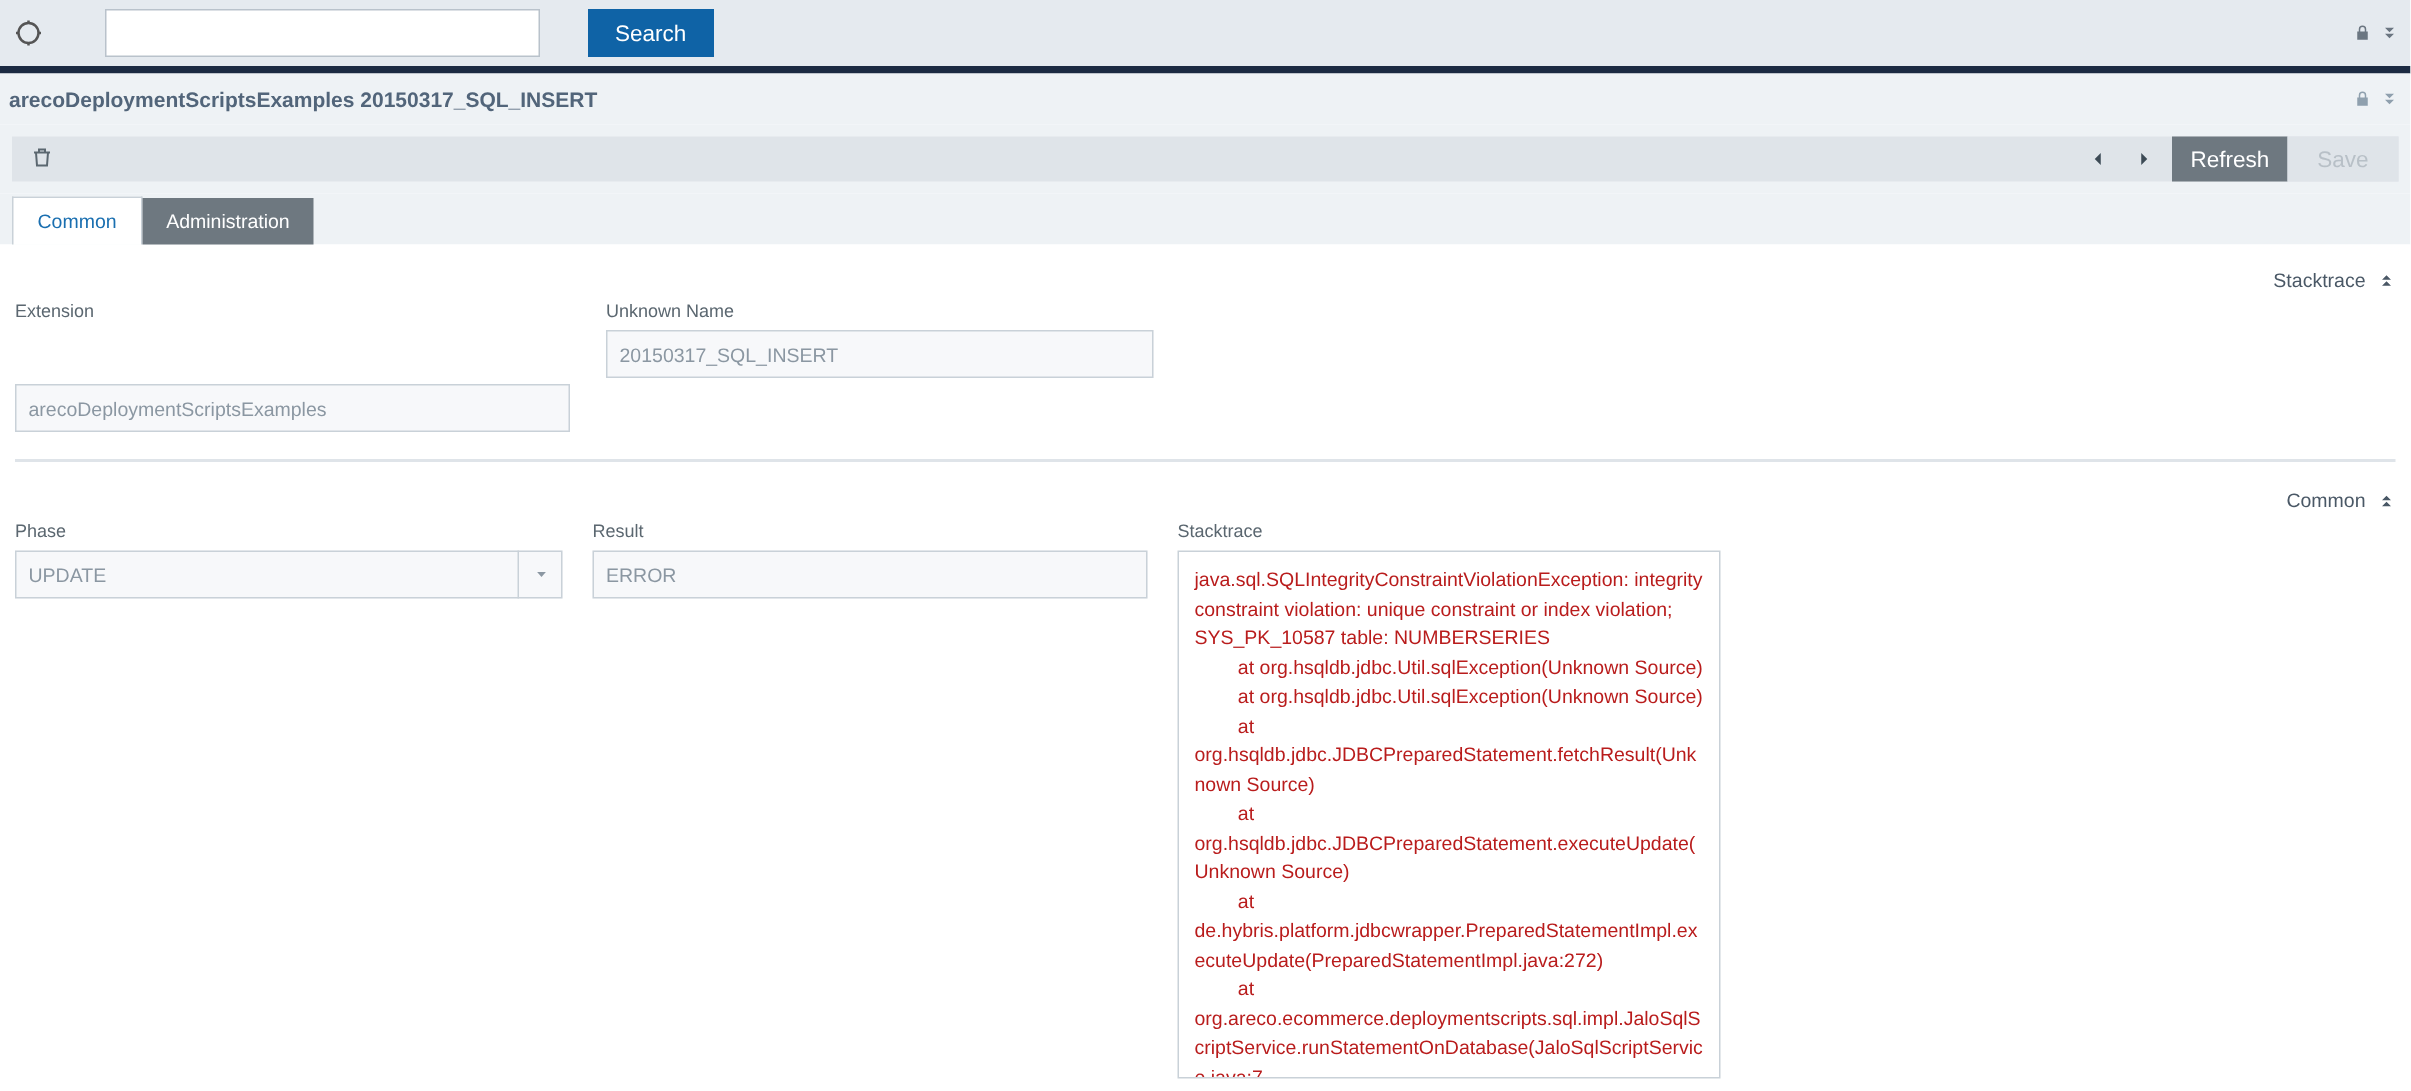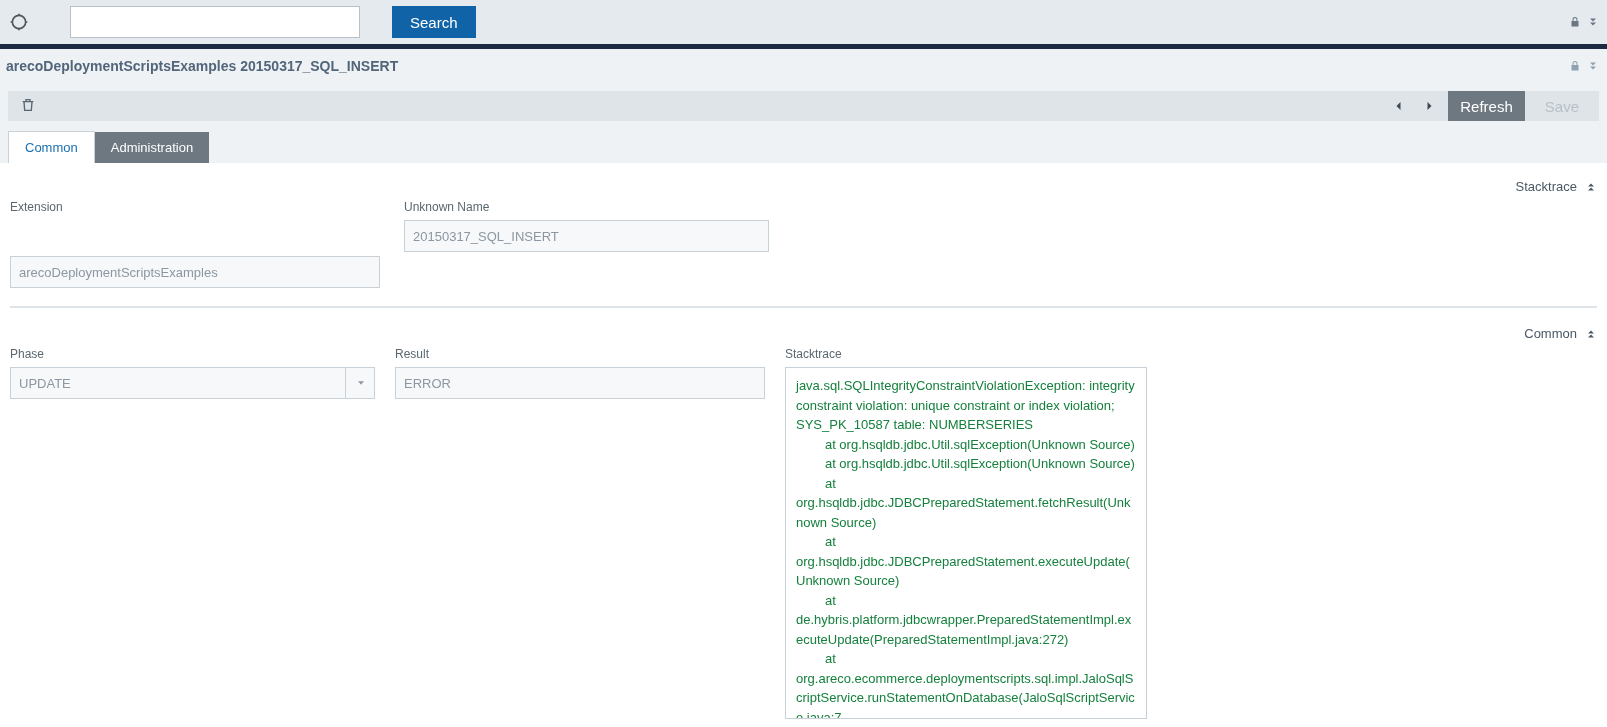--- a/index.html
+++ b/index.html
@@ -142,21 +142,21 @@
   .select-caret {
     position:absolute; right:0; top:0; width:30px; height:32px;
     border-left:1px solid #c9d1d8; display:flex; align-items:center; justify-content:center;
     color:#8b97a2; cursor:pointer;
   }
   hr.divider { border:none; border-top:2px solid #dfe4e9; margin:12px 0 18px 0; }
   .stack-col { width:362px; }
   .stacktrace {
     border:1px solid #c9d1d8; background:#fff; height:352px;
     overflow-y:scroll; padding:8px 10px;
-    color:#15803d; font-size:13px; line-height:1.5;
+    color:#b91c1c; font-size:13px; line-height:1.5;
     white-space:pre-wrap; word-break:break-word;
     font-family: Arial, Helvetica, sans-serif;
   }
   .row3 { display:flex; gap:20px; }
 </style>
 </head>
 <body>
 
 <div class="topbar">
   <span class="logo-icon icon">

